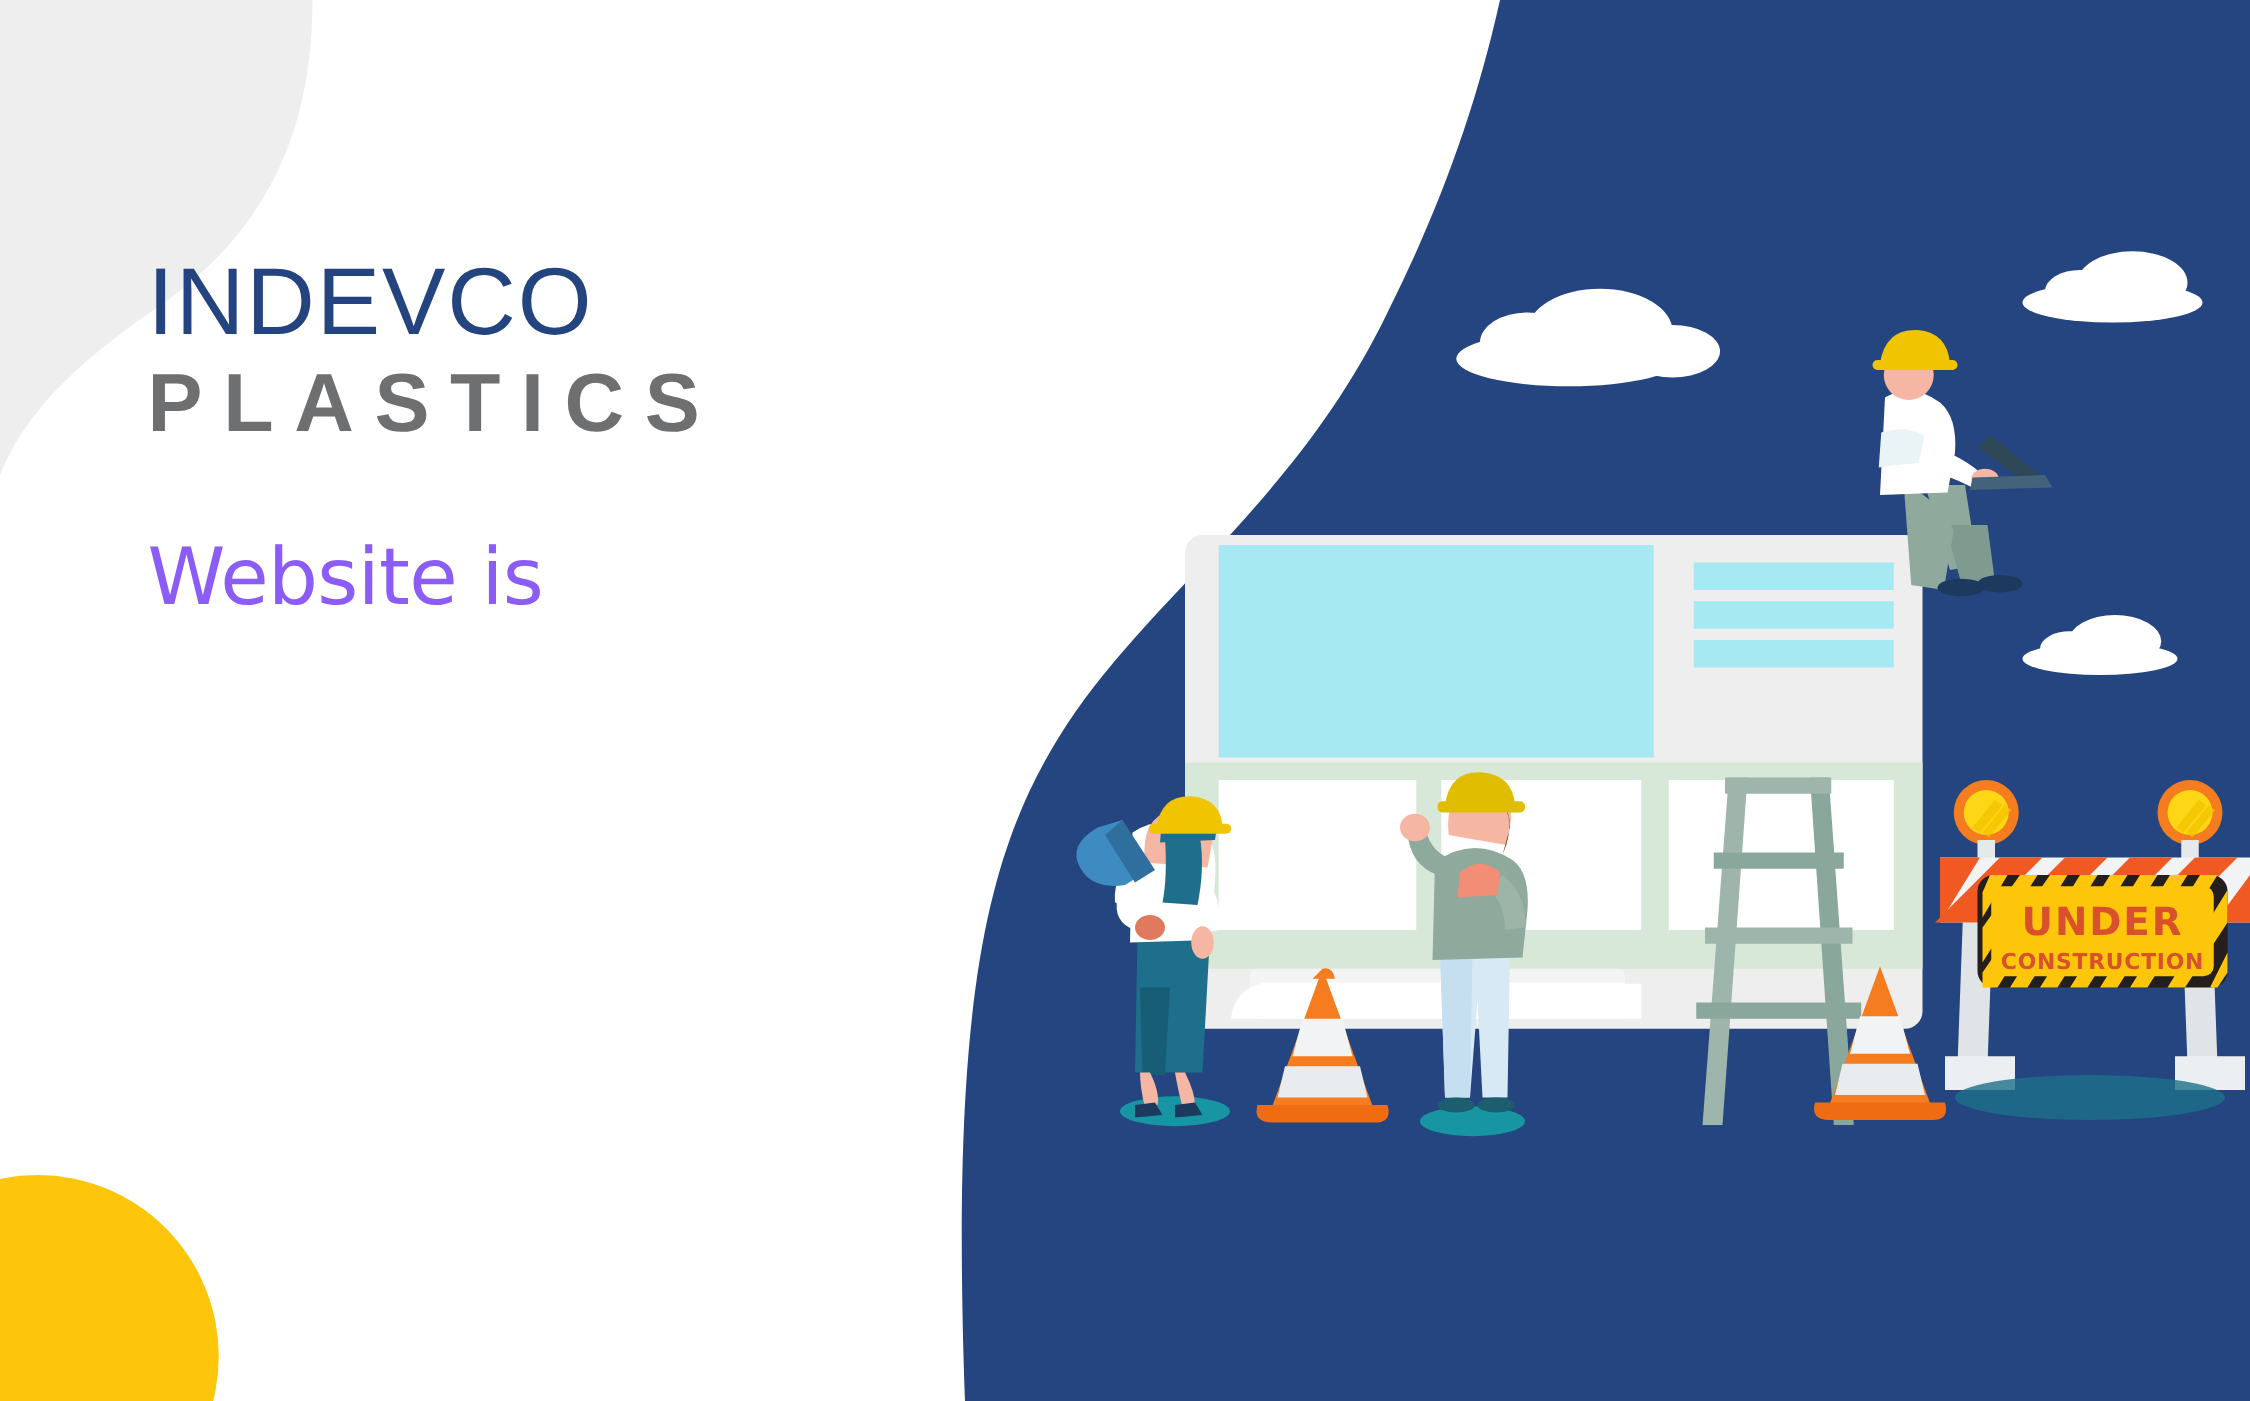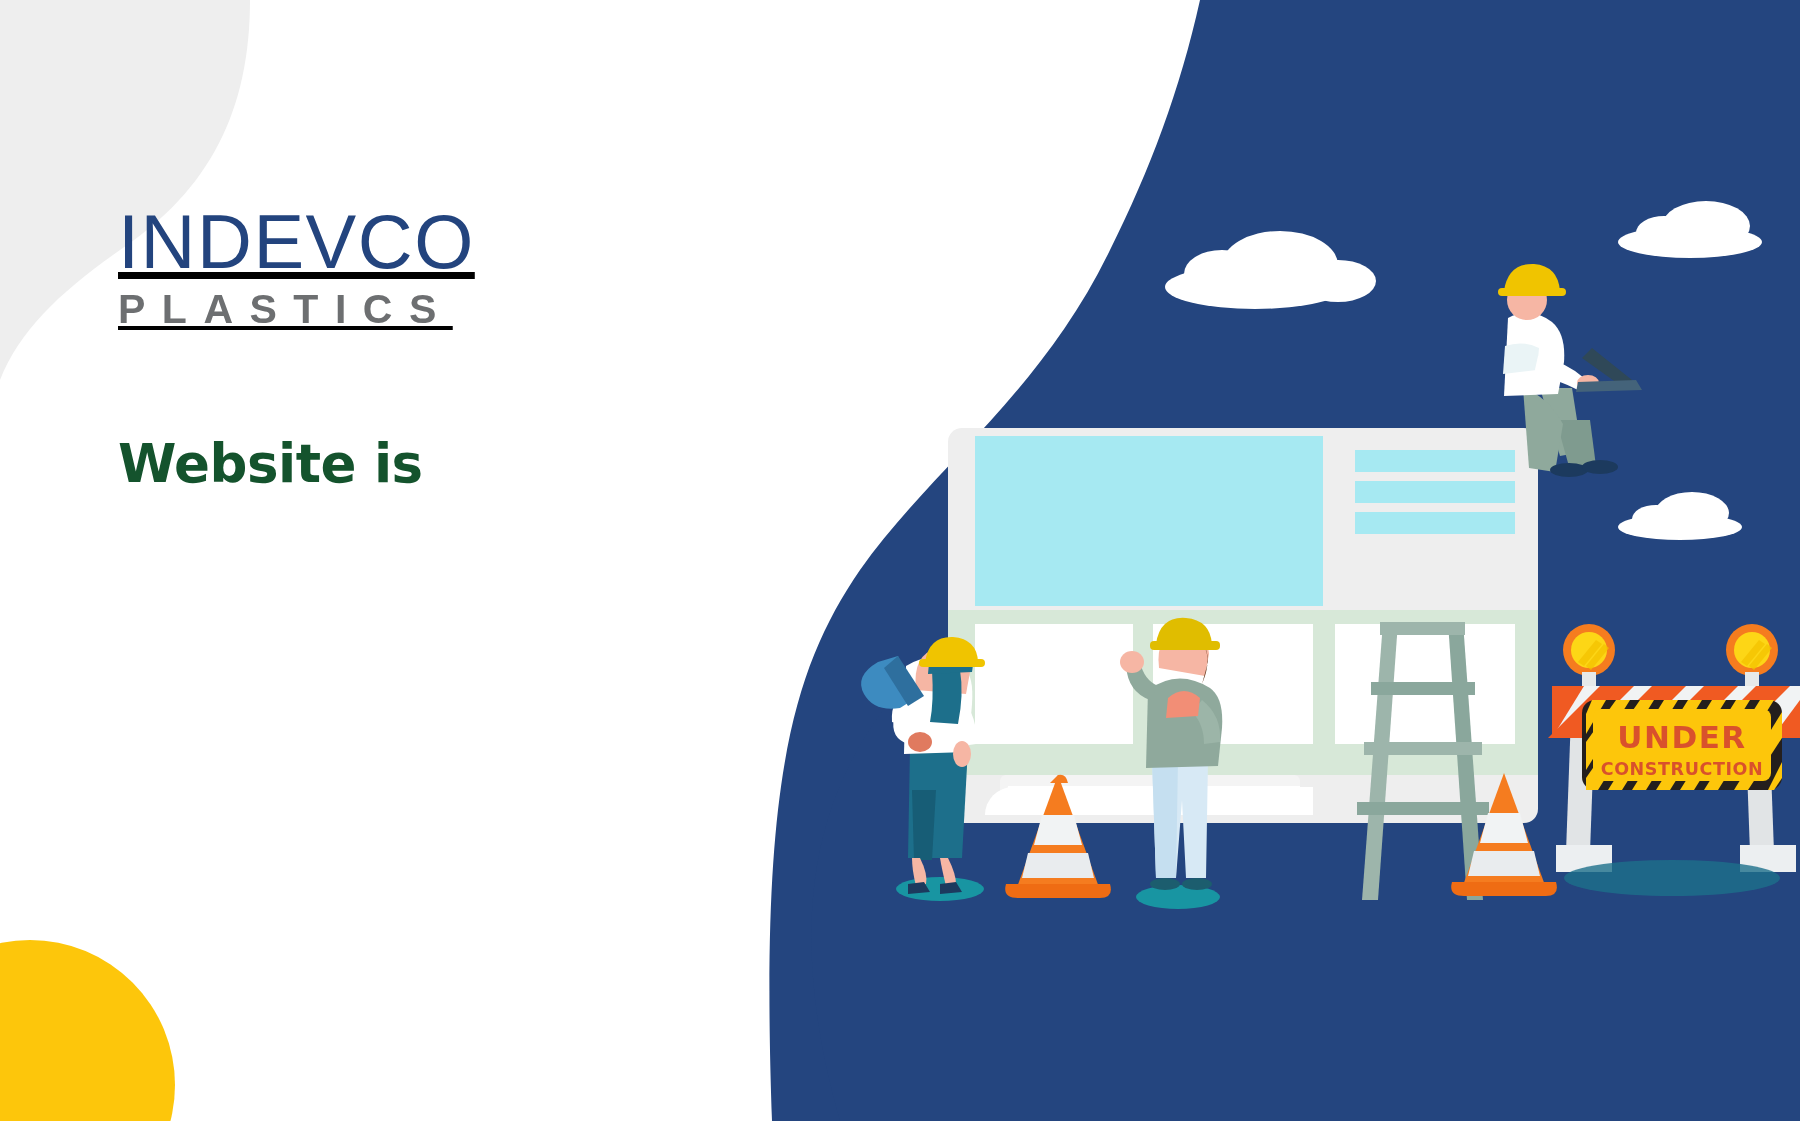--- a/index.html
+++ b/index.html
@@ -27,50 +27,50 @@
     display: block;
   }
   
   .left-col {
     position: absolute;
     left: 118px;
     top: 205px;
     width: 760px;
     z-index: 6;
   }
-  .logo-block { margin: 0 0 104px 0; text-decoration: underline; }
+  .logo-block { margin: 0 0 72px 0; }
   .logo-main {
     display: block;
     font-family: "Liberation Sans", sans-serif;
     font-size: 76px;
     line-height: 0.98;
     font-weight: 400;
     letter-spacing: 1.5px;
     color: #23447e;
     white-space: nowrap;
   }
   .logo-sub {
     display: block;
     margin-top: 10px;
     font-family: "Liberation Sans", sans-serif;
-    font-size: 41px;
+    font-size: 66px;
     line-height: 1;
     font-weight: 700;
     letter-spacing: 16.5px;
     color: #6d6f71;
     white-space: nowrap;
   }
   .headline {
     margin: 0;
     font-family: "DejaVu Sans", sans-serif;
-    font-size: 53px;
-    font-weight: 700;
+    font-size: 63px;
+    font-weight: 400;
     line-height: 1.12;
     letter-spacing: -0.5px;
-    color: #14532d;
+    color: #8b5cf6;
   }
   .headline .ln { display: block; white-space: nowrap; }
 </style>
 </head>
 <body>
 
 <div id="page">
 
   <svg id="art" viewBox="0 0 1800 1121" xmlns="http://www.w3.org/2000/svg">
 

